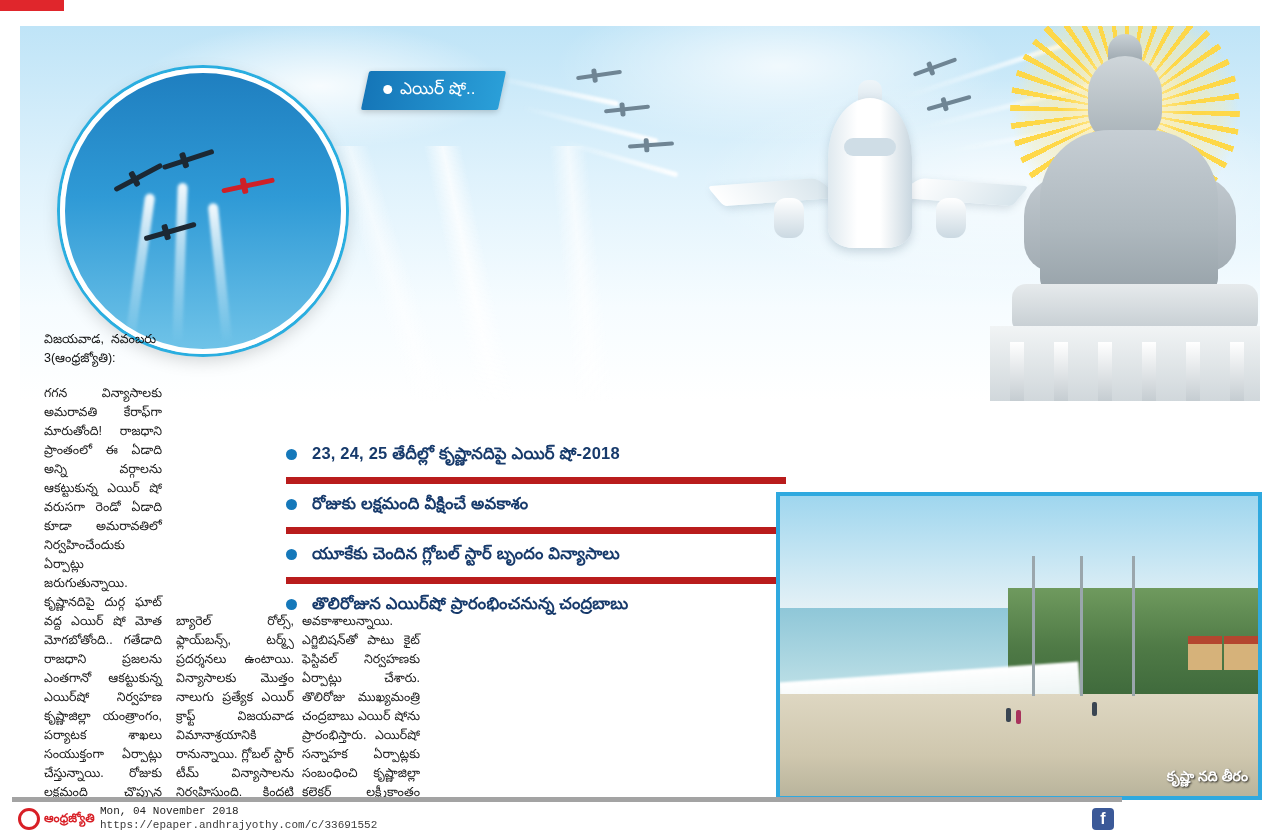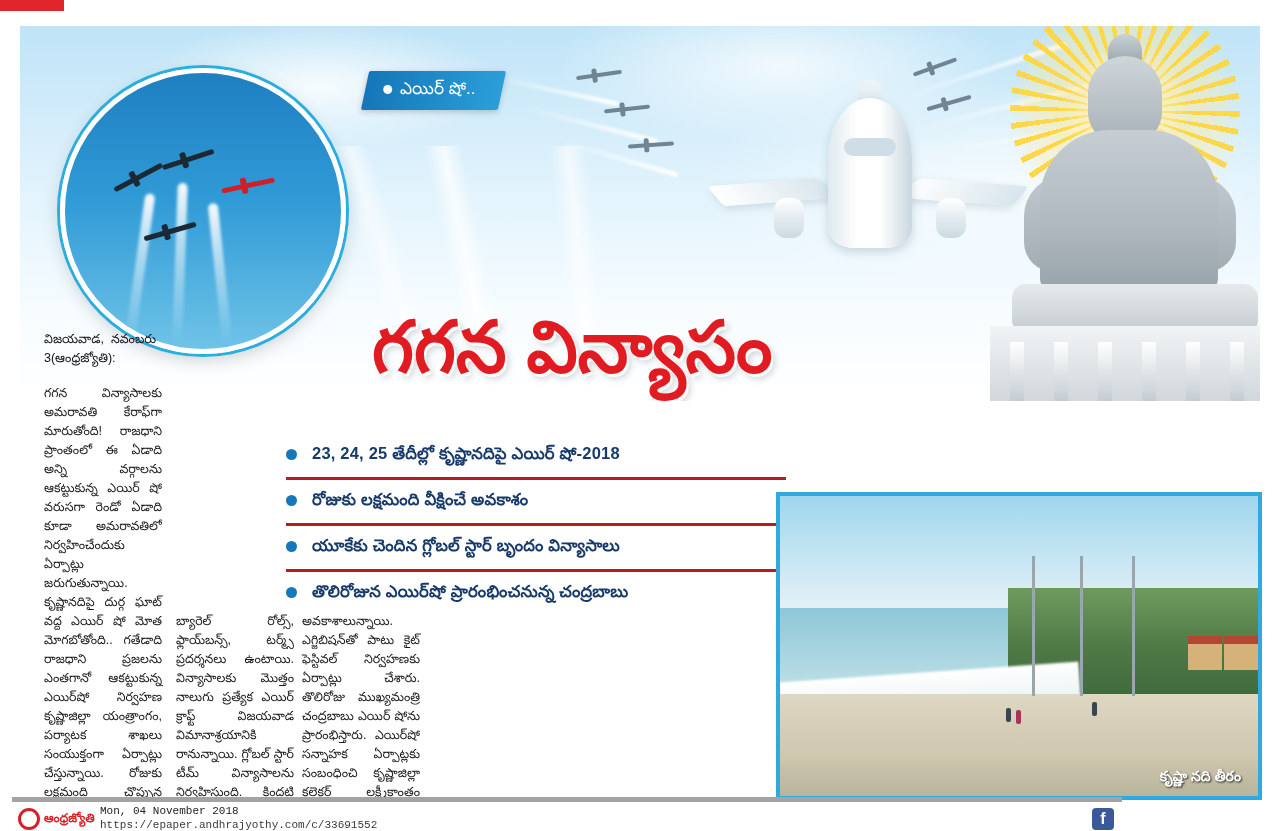--- a/index.html
+++ b/index.html
@@ -274,21 +274,21 @@
   
   #bullets {
     position: absolute;
     left: 286px; top: 432px;
     width: 500px;
   }
   #bullets .bullet-row {
     position: relative;
     padding: 0 0 10px 26px;
     margin-bottom: 10px;
-    border-bottom: 3px solid #b91c1c;
+    border-bottom: 7px solid #b91c1c;
   }
   #bullets .bullet-row:last-child { border-bottom: none; }
   #bullets .bullet-row .dot {
     position: absolute; left: 0; top: 5px;
     width: 11px; height: 11px; border-radius: 50%;
     background: #1578ba;
   }
   #bullets .bullet-row .label {
     font-size: 16.5px; font-weight: bold; color: #173a6b;
     letter-spacing: .2px;
@@ -337,21 +337,21 @@
     border-top: 8px solid #b4462f;
   }
   #beach-photo .pole {
     position: absolute; top: 60px; width: 3px; height: 140px;
     background: #9aa6ac;
   }
   #beach-photo .person {
     position: absolute; width: 5px; height: 14px; background: #3a4552; border-radius: 2px;
   }
   #beach-caption {
-    position: absolute; right: 17px; bottom: 8px;
+    position: absolute; right: 10px; bottom: 8px;
     color: #ffffff; font-size: 14px; font-weight: bold;
     text-shadow: 1px 1px 2px rgba(0,0,0,.8);
   }
 
   
   #footer {
     position: absolute;
     left: 12px; top: 797px;
     width: 1110px; height: 34px;
     background: #ffffff;
@@ -475,21 +475,20 @@
         <div class="pb"></div>
           <div class="pw"></div>
       </div>
     </div>
 
     <div id="airshow-pill">
       <span class="dot"></span><span>ఎయిర్ షో..</span>
     </div>
 
 
-    <div id="headline">గగన  విన్యాసం</div>
   </div>
 
   <div id="dateline" class="col-text">విజయవాడ, నవంబరు 3(ఆంధ్రజ్యోతి):</div>
   <div id="col1" class="col-text">గగన విన్యాసాలకు అమరావతి కేరాఫ్‌గా మారుతోంది! రాజధాని ప్రాంతంలో ఈ ఏడాది అన్ని వర్గాలను ఆకట్టుకున్న ఎయిర్‌ షో వరుసగా రెండో ఏడాది కూడా అమరావతిలో నిర్వహించేందుకు ఏర్పాట్లు జరుగుతున్నాయి. కృష్ణానదిపై దుర్గ ఘాట్‌ వద్ద ఎయిర్‌ షో మోత మోగబోతోంది.. గతేడాది రాజధాని ప్రజలను ఎంతగానో ఆకట్టుకున్న ఎయిర్‌షో నిర్వహణ కృష్ణాజిల్లా యంత్రాంగం, పర్యాటక శాఖలు సంయుక్తంగా ఏర్పాట్లు చేస్తున్నాయి. రోజుకు లక్షమంది చొప్పున మూడురోజుల పాటు మూడు లక్షల మందికి పైగా ఎయిర్‌ షో వీక్షించేందుకు వస్తారని అధికార యంత్రాంగం అంచనా. ఎయిర్‌షోలో ప్రత్యేక ఆకర్షణగా 'ఏరోబాటిక్‌ ఫ్లయింగ్‌ డిస్‌ప్లే' ఉంటుంది. యునైటెడ్‌ కింగ్‌డమ్‌కు చెందిన 'గ్లోబల్‌ స్టార్‌ టీమ్‌' (బ్రిటీష్‌ ఏరోబాటిక్‌ ఛాంపియన్స్‌) ఎయిర్‌షోలో పాల్గొననున్నారు. సోలో, మల్టీ ఫ్లైట్‌ డిస్‌ప్లే, సోలో ఎయిర్‌ డిస్‌ప్లే ప్రత్యేకరణకానున్నాయి. లూప్స్‌,</div>
 
   <div id="bullets">
     <div class="bullet-row">
       <span class="dot"></span>
       <span class="label">23, 24, 25 తేదీల్లో కృష్ణానదిపై ఎయిర్‌ షో-2018</span>
     </div>

